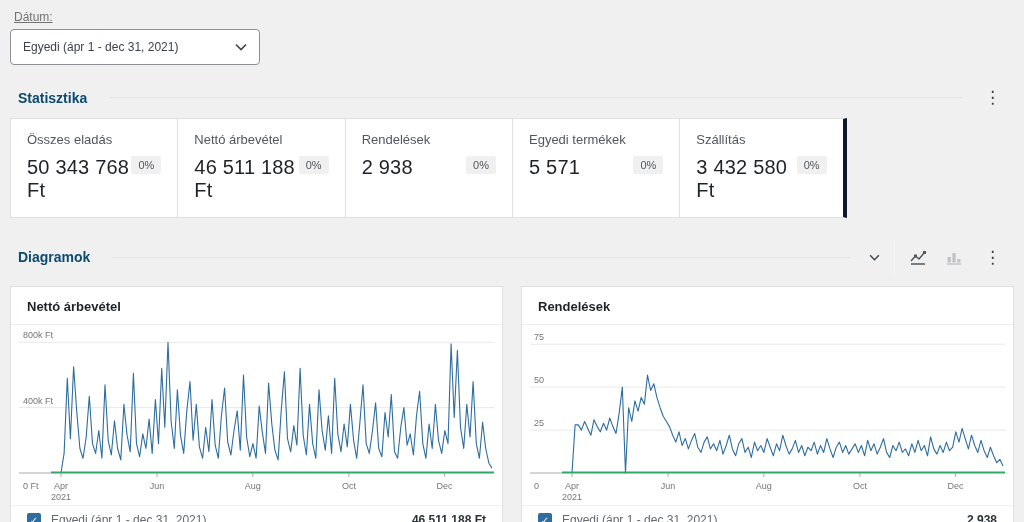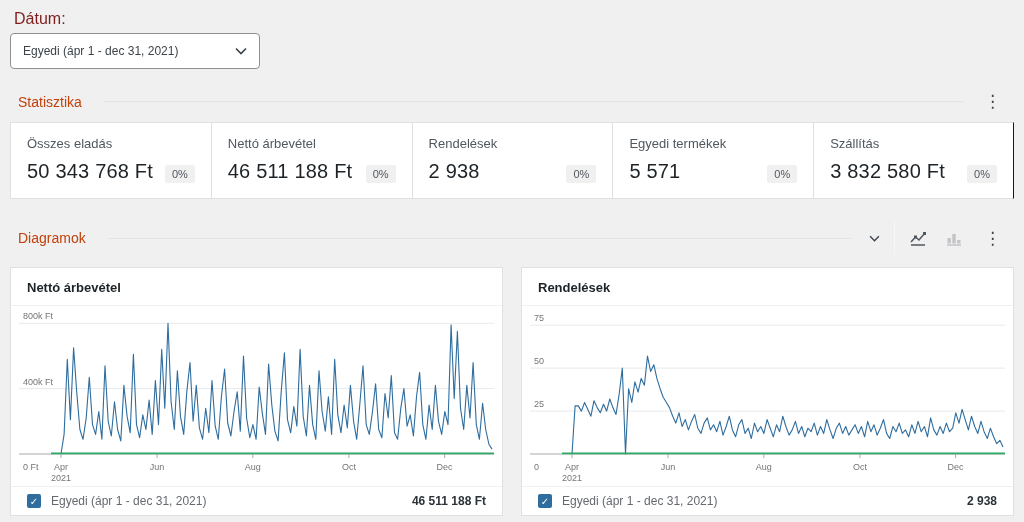--- a/index.html
+++ b/index.html
@@ -5,44 +5,44 @@
   * { box-sizing: border-box; margin: 0; padding: 0; }
   html,body { width: 1024px; height: 522px; }
   body {
     background: #f0f0f1;
     font-family: "Liberation Sans", "DejaVu Sans", sans-serif;
     color: #2c3338;
     padding: 8px 10px;
     overflow: hidden;
   }
   
-  .date-filter-label { font-size: 16px; color: #7f1d1d; margin: 2px 0 5px 4px; }
+  .date-filter-label { font-size: 12px; color: #737373; margin: 2px 0 5px 4px; text-decoration: underline; }
   .date-select {
     width: 250px; height: 36px; background: #fff;
     border: 1px solid #8c8f94; border-radius: 4px;
     display: flex; align-items: center; justify-content: space-between;
     padding: 0 12px; font-size: 12px; color: #3c434a; cursor: pointer;
   }
   
   .section-head { display: flex; align-items: center; margin: 22px 6px 0 8px; }
-  .section-title { font-size: 14px; color: #c2410c; white-space: nowrap; }
+  .section-title { font-size: 14px; color: #0c4a6e; white-space: nowrap; font-weight: bold; }
   .section-rule { flex: 1; height: 1px; background: #e2e4e7; margin: 0 14px 0 22px; }
   .kebab { font-size: 17px; line-height: 1; color: #3c434a; padding: 2px 7px; cursor: pointer; letter-spacing: 0; }
   .toolbar { display: flex; align-items: center; gap: 10px; }
   .toolbar .divider { width: 1px; height: 34px; background: #dcdcde; border-left:1px solid #f6f7f7; }
   .icon-btn { background: none; border: none; padding: 2px 4px; cursor: pointer; display:flex; align-items:center; }
   
-  .stats-row { display: grid; grid-template-columns: repeat(5, 1fr); margin-top: 10px; }
+  .stats-row { display: grid; grid-template-columns: repeat(6, 1fr); margin-top: 10px; }
   .stat-card {
     background: #fff; border: 1px solid #e0e0e0; border-right: none;
     padding: 13px 16px 15px; min-height: 76px;
   }
-  .stat-card:nth-child(5) { border-right: 1px solid #0f172a; }
+  .stat-card:nth-child(5) { border-right: 4px solid #0f172a; }
   .stat-label { font-size: 13px; color: #50575e; margin-bottom: 9px; }
-  .stat-value-row { display: flex; align-items: flex-end; justify-content: space-between; }
+  .stat-value-row { display: flex; align-items: flex-start; justify-content: space-between; }
   .stat-value { font-size: 20px; font-weight: 500; color: #1d2327; letter-spacing: .2px; }
   .stat-badge { font-size: 11px; color: #50575e; background: #f0f0f1; border-radius: 2px; padding: 3px 7px; }
   
   .panels { display: flex; gap: 18px; margin-top: 12px; }
   .panel { background: #fff; border: 1px solid #e0e0e0; width: 493px; }
   .panel-title { font-size: 13px; font-weight: 700; color: #1d2327; padding: 12px 16px 10px; border-bottom: 1px solid #f0f0f1; }
   .chart-area { padding: 2px 4px 0; }
   .chart-area svg { display: block; width: 483px; height: 178px; }
   svg text { font-family: "Liberation Sans", "DejaVu Sans", sans-serif; }
   .legend { border-top: 1px solid #f0f0f1; }
@@ -99,21 +99,21 @@
   <div class="stat-card">
     <div class="stat-label">Egyedi termékek</div>
     <div class="stat-value-row">
       <span class="stat-value">5 571</span>
       <span class="stat-badge">0%</span>
     </div>
   </div>
   <div class="stat-card">
     <div class="stat-label">Szállítás</div>
     <div class="stat-value-row">
-      <span class="stat-value">3 832 580 Ft</span>
+      <span class="stat-value">3 432 580 Ft</span>
       <span class="stat-badge">0%</span>
     </div>
   </div>
   <div></div>
 </div>
 
 <div class="section-head">
   <span class="section-title">Diagramok</span>
   <span class="section-rule"></span>
   <div class="toolbar">

